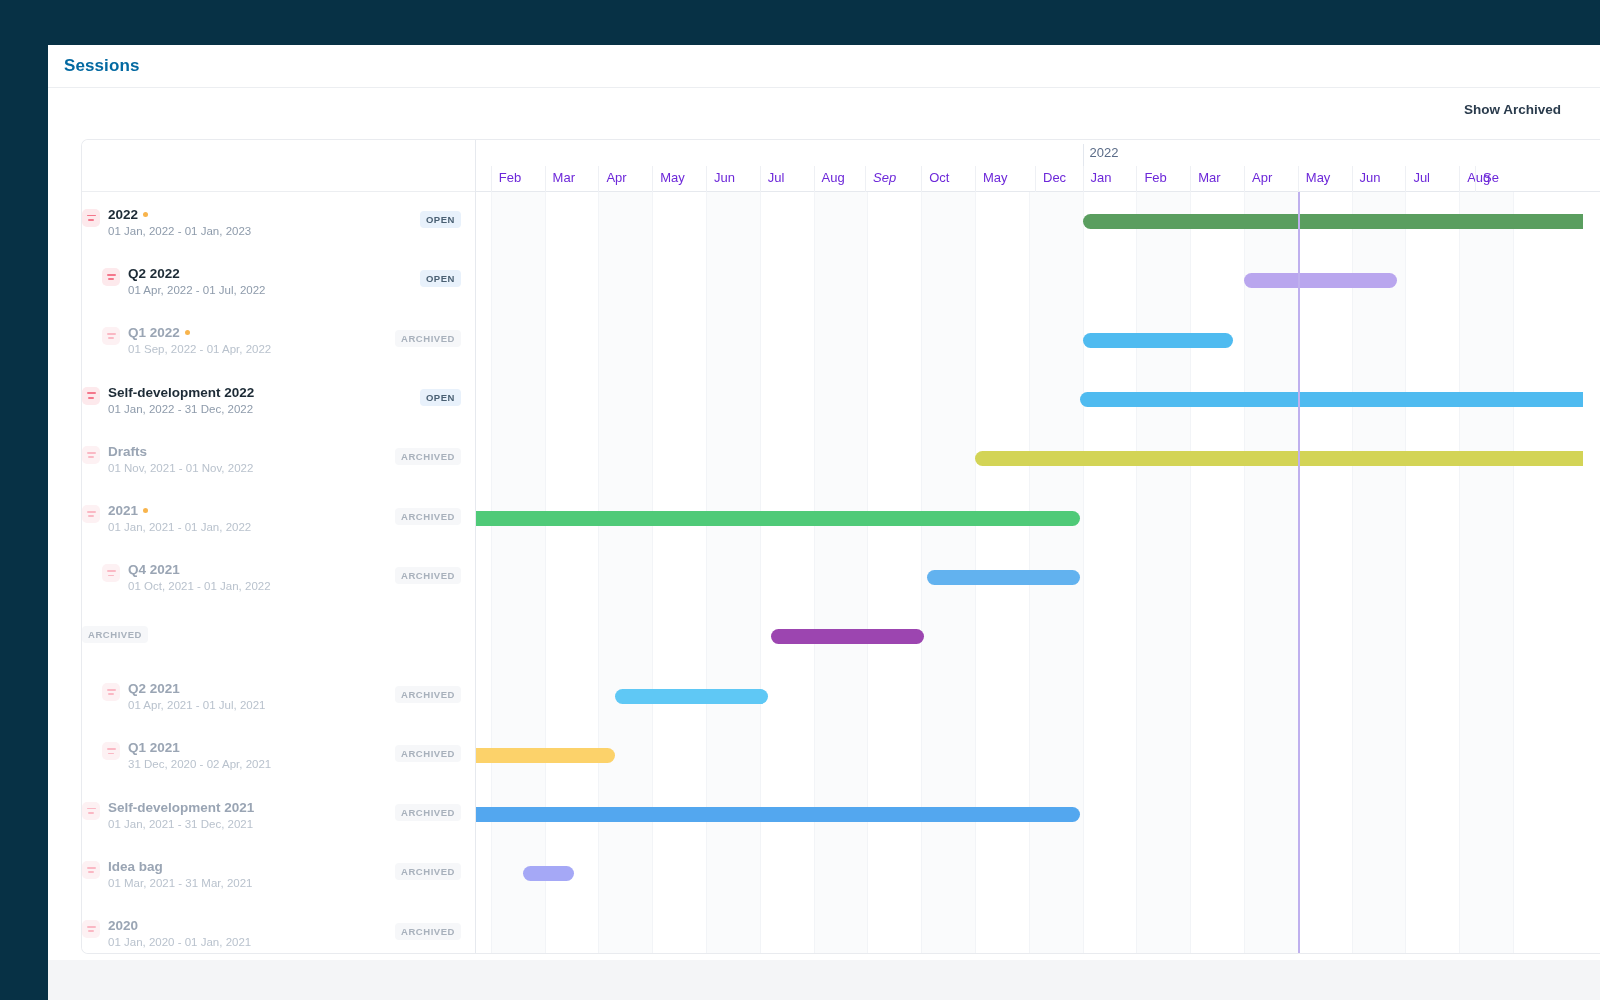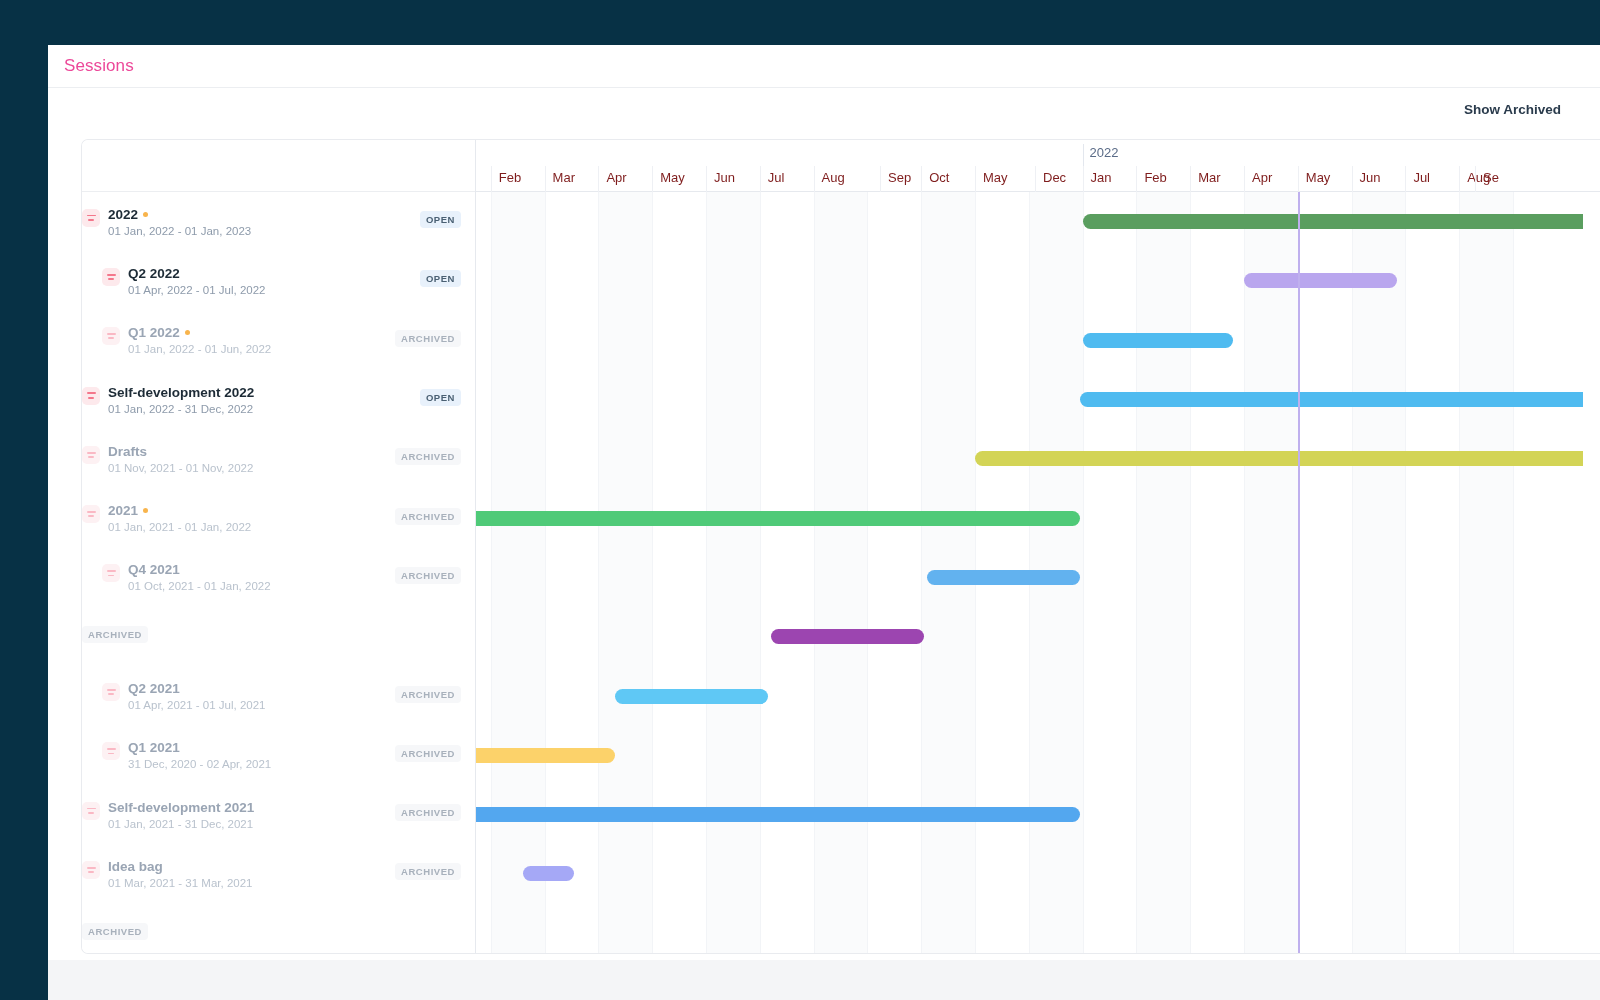--- a/index.html
+++ b/index.html
@@ -28,22 +28,22 @@
 
   
   .titlebar {
     position: absolute; left: 0; top: 0;
     width: 100%; height: 43px;
     border-bottom: 1px solid #eceef1;
     display: flex; align-items: center;
   }
   .page-title {
     margin-left: 16px;
-    font-size: 17px; font-weight: normal;
-    color: #ec4899; letter-spacing: .1px;
+    font-size: 17px; font-weight: bold;
+    color: #0369a1; letter-spacing: .1px;
   }
 
   
   .toolbar {
     position: absolute; left: 0; top: 43px;
     width: 100%; height: 44px;
     display: flex; align-items: center; justify-content: flex-end;
   }
   .show-archived-btn {
     font-size: 13.5px; font-weight: bold;
@@ -133,21 +133,21 @@
     padding-left: 6px;
     border-left: 1px solid #e3e7ee;
     height: 22px; line-height: 18px;
   }
   .tl-months {
     position: relative; height: 26px;
     border-bottom: 1px solid #e6e9ee;
   }
   .tl-month {
     position: absolute; top: 0; height: 26px;
-    font-size: 13px; color: #7f1d1d;
+    font-size: 13px; color: #6d28d9;
     padding-left: 7px; line-height: 24px;
     border-left: 1px solid #eef0f4;
   }
   .tl-grid { position: absolute; left: 0; top: 52px; right: 0; bottom: 0; }
   .gcol {
     position: absolute; top: 0; bottom: 0;
     border-left: 1px solid #f2f4f7;
   }
   .gcol.alt { background: #fafbfc; }
   .today-line {
@@ -214,21 +214,21 @@
               <div class="row-main">
                 <div class="sess-icon">
                   <i></i>
                   <i></i>
                 </div>
                 <div class="row-texts">
                   <div class="row-name">
                     <span>Q1 2022</span>
                     <span class="dot"></span>
                   </div>
-                  <div class="row-dates">01 Jan, 2022 - 01 Jun, 2022</div>
+                  <div class="row-dates">01 Sep, 2022 - 01 Apr, 2022</div>
                 </div>
               </div>
               <div class="badge archived">ARCHIVED</div>
             </div>
             <div class="row lvl1">
               <div class="row-main">
                 <div class="sess-icon">
                   <i></i>
                   <i></i>
                 </div>
@@ -344,40 +344,52 @@
                 <div class="row-texts">
                   <div class="row-name">
                     <span>Idea bag</span>
                   </div>
                   <div class="row-dates">01 Mar, 2021 - 31 Mar, 2021</div>
                 </div>
               </div>
               <div class="badge archived">ARCHIVED</div>
             </div>
             <div class="row lvl1 dim">
+              <div class="row-main">
+                <div class="sess-icon">
+                  <i></i>
+                  <i></i>
+                </div>
+                <div class="row-texts">
+                  <div class="row-name">
+                    <span>2020</span>
+                  </div>
+                  <div class="row-dates">01 Jan, 2020 - 01 Jan, 2021</div>
+                </div>
+              </div>
               <div class="badge archived">ARCHIVED</div>
             </div>
           </div>
       </div>
 
       <div class="tl-col">
         <div class="tl-years" id="tl-years">
             <div class="tl-year" style="left: -39px; width: 645.6px;">2021</div>
             <div class="tl-year" style="left: 606.6px; width: 484.2px;">2022</div>
           </div>
         <div class="tl-months" id="tl-months">
             <div class="tl-month" style="left: -39px; width: 53.8px;">n</div>
             <div class="tl-month" style="left: 14.8px; width: 53.8px;">Feb</div>
             <div class="tl-month" style="left: 68.6px; width: 53.8px;">Mar</div>
             <div class="tl-month" style="left: 122.4px; width: 53.8px;">Apr</div>
             <div class="tl-month" style="left: 176.2px; width: 53.8px;">May</div>
             <div class="tl-month" style="left: 230px; width: 53.8px;">Jun</div>
             <div class="tl-month" style="left: 283.8px; width: 53.8px;">Jul</div>
             <div class="tl-month" style="left: 337.6px; width: 53.8px;">Aug</div>
-            <div class="tl-month" style="left: 404px; width: 53.8px;">Sep</div>
+            <div class="tl-month" style="left: 389px; width: 53.8px; font-style: italic;">Sep</div>
             <div class="tl-month" style="left: 445.2px; width: 53.8px;">Oct</div>
             <div class="tl-month" style="left: 499px; width: 53.8px;">May</div>
             <div class="tl-month" style="left: 559px; width: 53.8px;">Dec</div>
             <div class="tl-month" style="left: 606.6px; width: 53.8px;">Jan</div>
             <div class="tl-month" style="left: 660.4px; width: 53.8px;">Feb</div>
             <div class="tl-month" style="left: 714.2px; width: 53.8px;">Mar</div>
             <div class="tl-month" style="left: 768px; width: 53.8px;">Apr</div>
             <div class="tl-month" style="left: 821.8px; width: 53.8px;">May</div>
             <div class="tl-month" style="left: 875.6px; width: 53.8px;">Jun</div>
             <div class="tl-month" style="left: 929.4px; width: 53.8px;">Jul</div>

